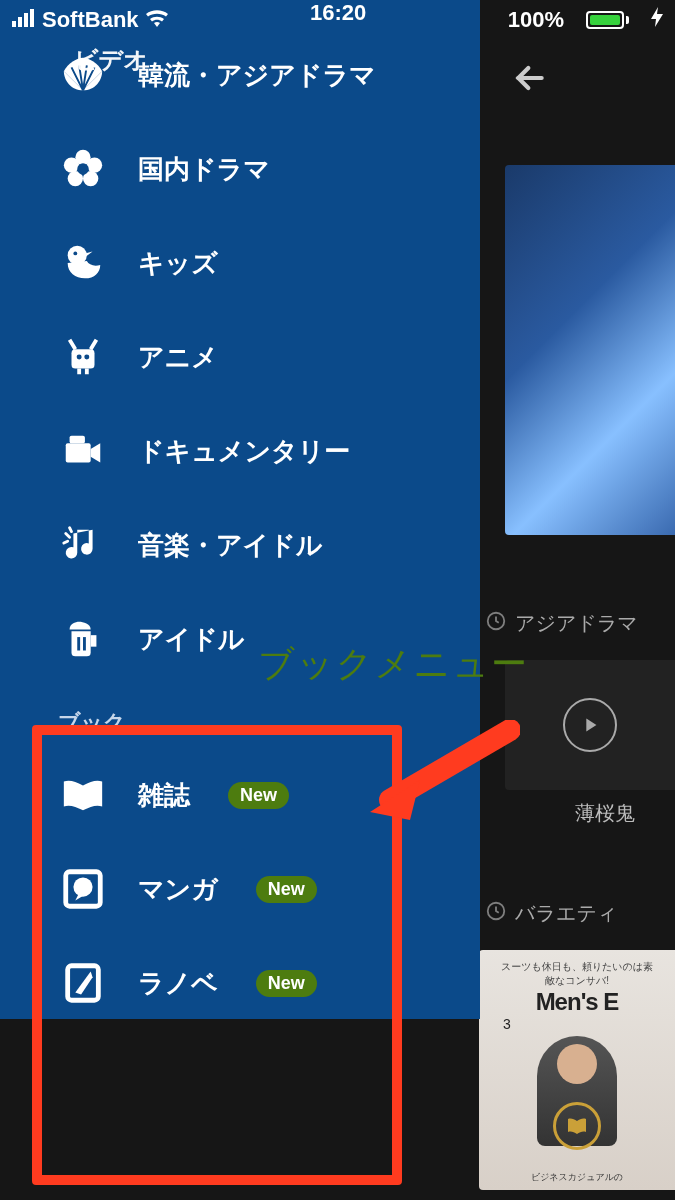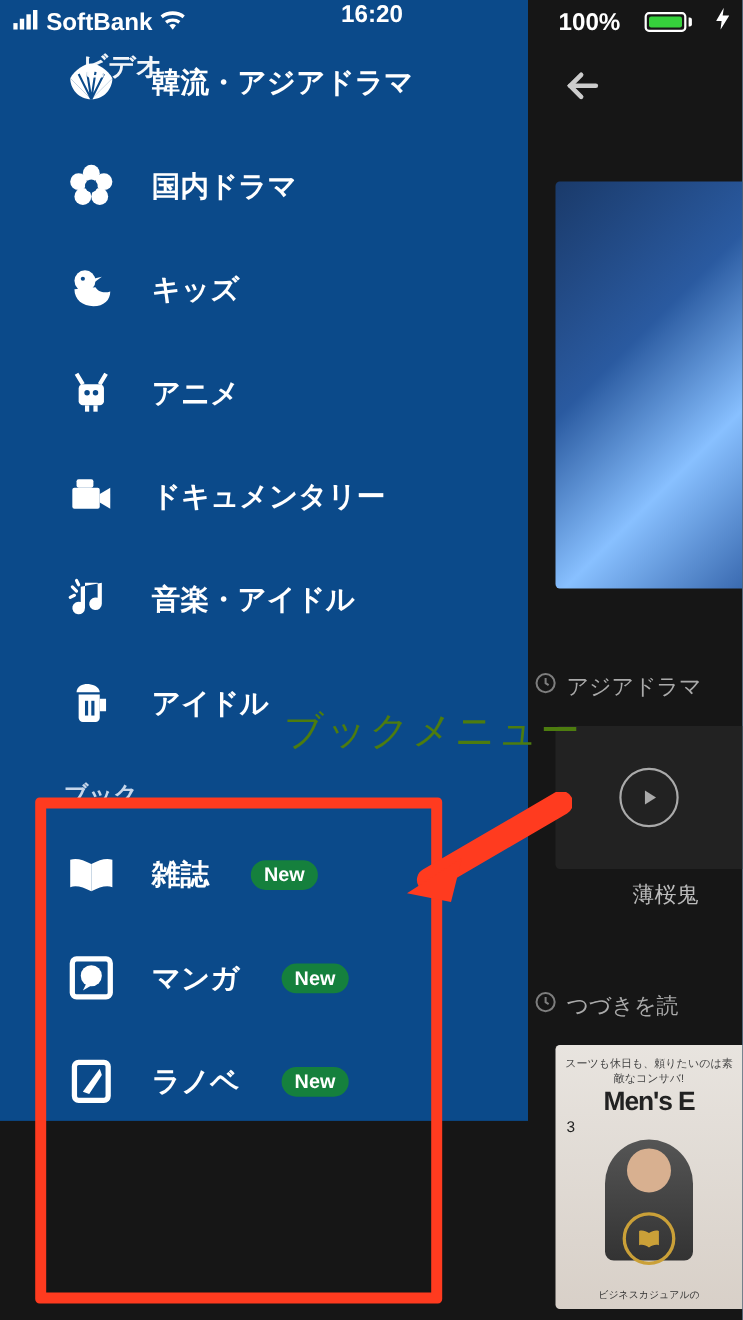--- a/index.html
+++ b/index.html
@@ -19,35 +19,35 @@
   .bg-header { position: absolute; top: 40px; left: 0; right: 0; height: 80px; display: flex; align-items: center; padding-left: 510px; }
   .back-arrow { color: #ccc; }
   .bg-tile1 { position: absolute; top: 165px; right: 0; width: 170px; height: 370px; background: linear-gradient(135deg,#1a3a6a,#2a5aa0 40%,#88c0ff 70%,#3a6ab0); border-radius: 4px 0 0 4px; }
   .bg-row { position: absolute; right: 0; width: 190px; color: #aaa; font-size: 20px; display: flex; align-items: center; gap: 8px; }
   .bg-row .history-icon { opacity: .7; }
   .bg-row1 { top: 610px; }
   .bg-card1 { position: absolute; top: 660px; right: 0; width: 170px; height: 130px; background: #222; border-radius: 4px 0 0 4px; display:flex; align-items:center; justify-content:center;}
   .play-circle { width:54px; height:54px; border:2px solid #aaa; border-radius:50%; display:flex; align-items:center; justify-content:center; color:#aaa;}
   .bg-caption1 { position: absolute; top: 800px; right: 40px; color:#bbb; font-size:20px;}
   .bg-row2 { top: 900px; }
-  .bg-card2 { position: absolute; top: 950px; right: 0; width: 170px; height: 240px; background: linear-gradient(#e8e4df,#d8d0c8); border-radius:4px 0 0 4px; display:flex; flex-direction:column; align-items:center; justify-content:flex-start; padding:10px 4px; color:#222; overflow:hidden;}
+  .bg-card2 { position: absolute; top: 950px; right: 0; width: 196px; height: 240px; background: linear-gradient(#e8e4df,#d8d0c8); border-radius:4px 0 0 4px; display:flex; flex-direction:column; align-items:center; justify-content:flex-start; padding:10px 18px; color:#222; overflow:hidden;}
   .mag-top { font-size:10px; color:#444; text-align:center;}
   .mag-title { font-weight:900; font-size:24px; letter-spacing:-1px;}
   .mag-num { font-size:14px; align-self:flex-start; margin-left:6px;}
   .mag-person { width:80px; height:110px; background: linear-gradient(#555,#333); border-radius:40px 40px 8px 8px; margin-top:4px; position:relative;}
   .mag-person::before { content:""; position:absolute; top:8px; left:50%; transform:translateX(-50%); width:40px; height:40px; background:#d8b090; border-radius:50%;}
   .book-ring { position:absolute; bottom:40px; width:48px; height:48px; border:3px solid #caa038; border-radius:50%; display:flex; align-items:center; justify-content:center; color:#caa038;}
   
   .sidebar { position: absolute; top: 0; left: 0; width: 480px; height: 1019px; background: #0b4a8a; color: #fff; padding-top: 40px; overflow: hidden; }
   .side-top-label { position:absolute; top:44px; left:74px; font-size:24px; font-weight:700; color:#fff; opacity:.95;}
   .menu-item { display: flex; align-items: center; gap: 30px; padding: 22px 28px 22px 58px; font-size: 26px; font-weight: 600; }
   .menu-item.first { padding-top: 10px; }
   .menu-icon { width: 50px; height: 50px; display: flex; align-items: center; justify-content: center; flex-shrink:0;}
   .section-header { font-size: 22px; color: #c6d6ea; padding: 22px 28px 10px 58px; font-weight: 600; }
-  .badge-new { background: #15803d; color: #fff; font-size: 18px; font-weight: 700; padding: 3px 12px; border-radius: 14px; margin-left: 8px; }
+  .badge-new { background: #4d7c0f; color: #fff; font-size: 18px; font-weight: 700; padding: 3px 12px; border-radius: 14px; margin-left: 8px; }
   
   .annotation-box { position: absolute; left: 32px; top: 725px; width: 370px; height: 460px; border: 10px solid #ff3b1f; border-radius: 4px; pointer-events: none; z-index: 60; }
   .annotation-label { position: absolute; top: 640px; left: 258px; font-size: 36px; font-weight: 400; color: #4d7c0f; z-index: 70; white-space: nowrap; letter-spacing:2px;}
   .annotation-arrow { position: absolute; top: 720px; left: 360px; z-index: 65; }
 </style>
 </head>
 <body>
 
 <div class="screen">
 
@@ -80,21 +80,21 @@
     </div>
     <div class="bg-caption1">薄桜鬼</div>
 
     <div class="bg-row bg-row2">
       <span class="history-icon">
         <svg width="22" height="22" viewBox="0 0 24 24" fill="none" stroke="#aaa" stroke-width="2">
             <circle cx="12" cy="12" r="9"></circle>
             <path d="M12 7v5l3 2"></path>
           </svg>
       </span>
-      <span>つづきを読</span>
+      <span>バラエティ</span>
     </div>
     <div class="bg-card2">
       <div class="mag-top">スーツも休日も、頼りたいのは素敵なコンサバ!</div>
       <div class="mag-title">Men's E</div>
       <div class="mag-num">3</div>
       <div class="mag-person"></div>
       <div class="book-ring">
         <svg width="24" height="24" viewBox="0 0 24 24" fill="#caa038">
             <path d="M3 5c3-1 6 0 9 2 3-2 6-3 9-2v13c-3-1-6 0-9 2-3-2-6-3-9-2V5z"></path>
           </svg>

